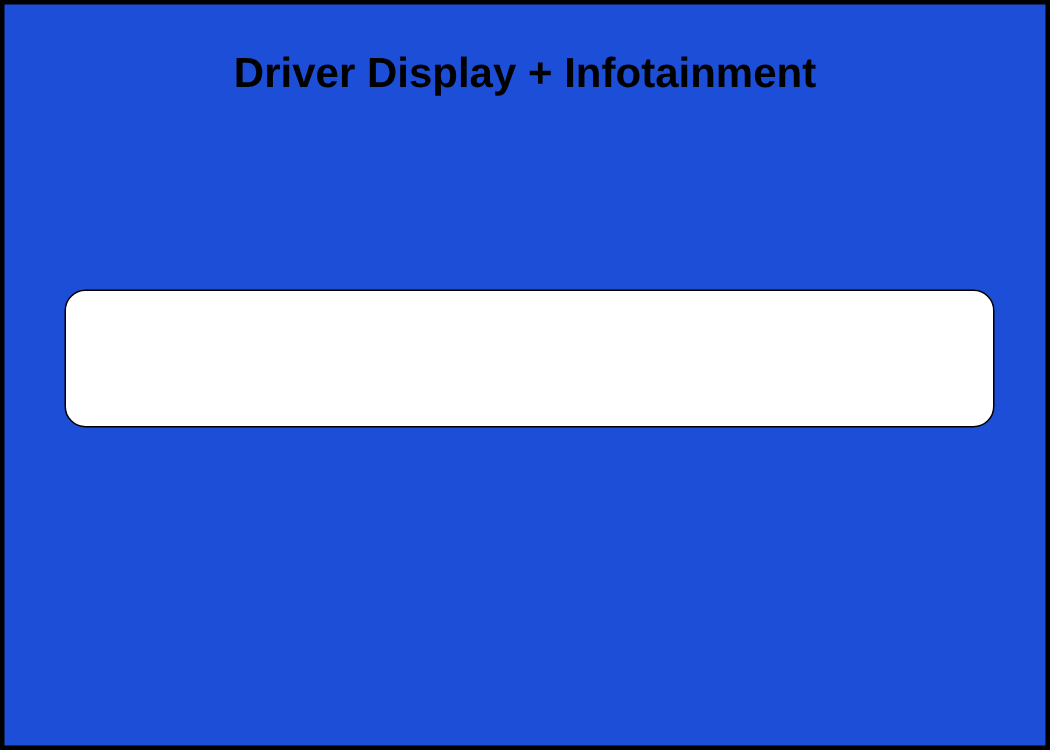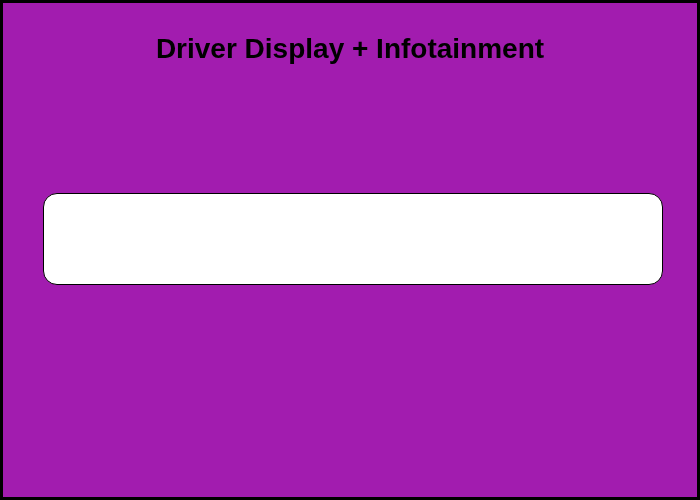--- a/index.html
+++ b/index.html
@@ -14,21 +14,21 @@
       font-family: Arial, Helvetica, sans-serif;
       position: relative;
     }
     .outer-frame {
       position: absolute;
       top: 0;
       left: 0;
       width: 700px;
       height: 500px;
       border: 3px solid #000000;
-      background: #a21caf;
+      background: #1d4ed8;
     }
     .title {
       position: absolute;
       top: 30px;
       left: 0;
       width: 100%;
       text-align: center;
       font-size: 28px;
       font-weight: bold;
       color: #000000;

